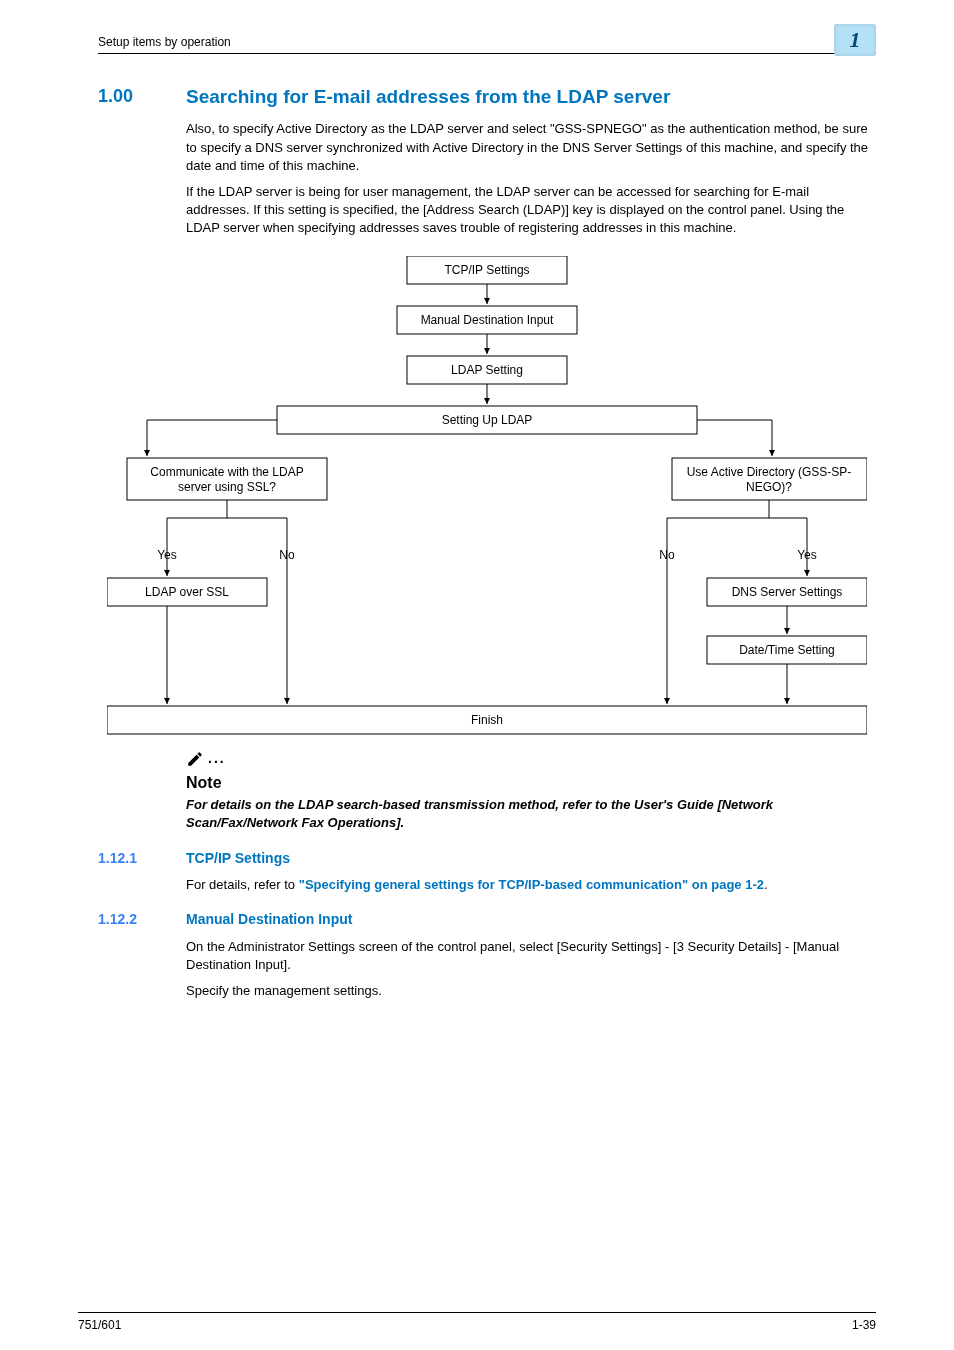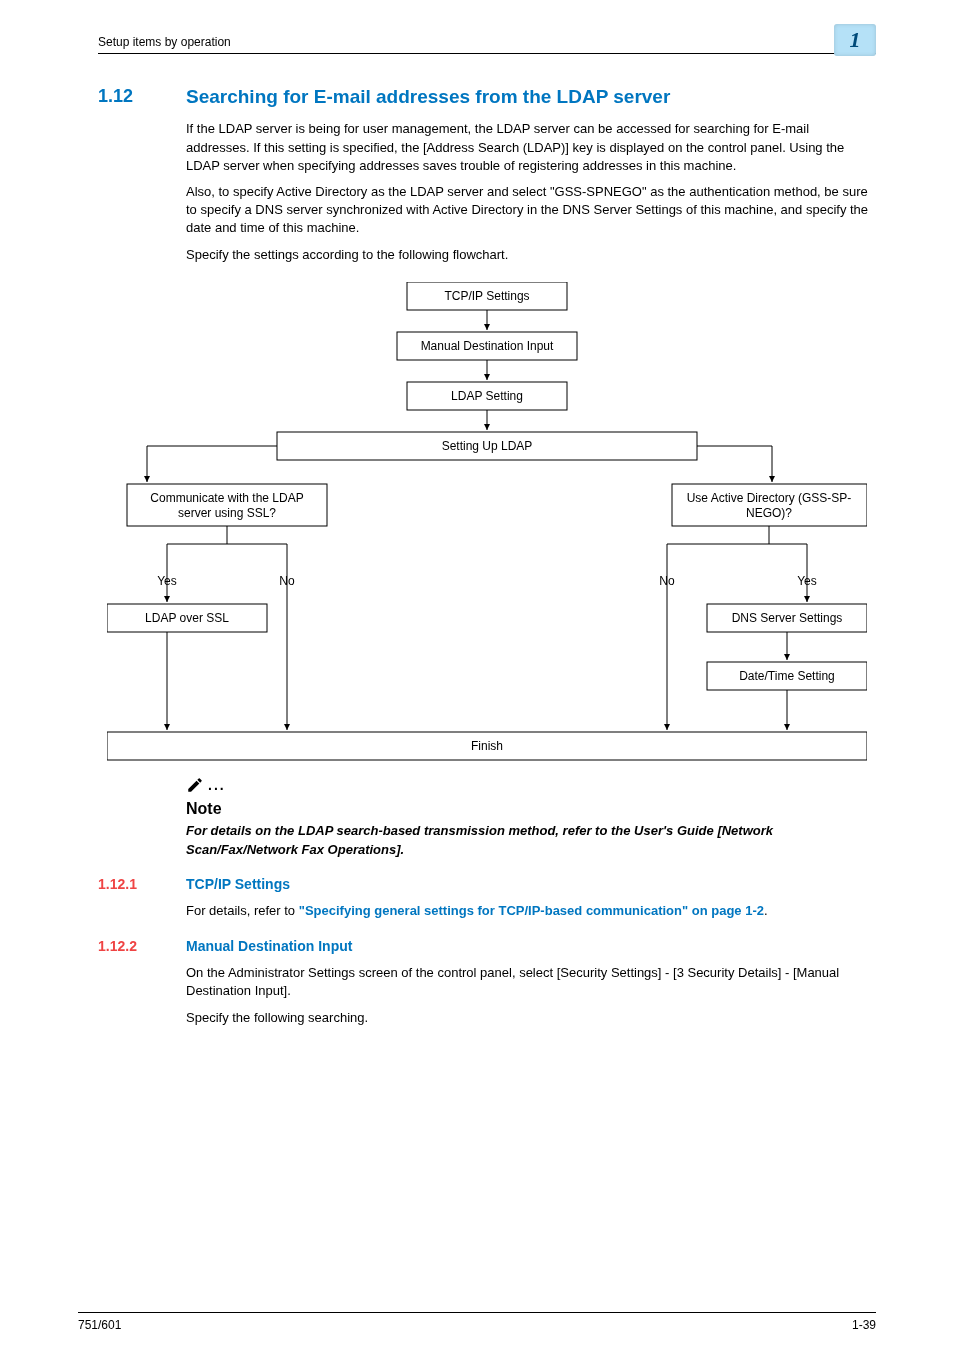--- a/index.html
+++ b/index.html
@@ -64,21 +64,21 @@
     color: #0076c0;
     font-weight: bold;
     font-size: 19px;
   }
   .h2-row {
     display: flex;
     margin-top: 16px;
     margin-bottom: 6px;
   }
   .h2-num {
-    color: #ef4444;
+    color: #3b82f6;
     font-weight: bold;
     font-size: 14px;
     width: 88px;
     flex-shrink: 0;
   }
   .h2-title {
     color: #0076c0;
     font-weight: bold;
     font-size: 14px;
   }
@@ -172,28 +172,27 @@
 <body>
 
 <div class="page">
 
   <div class="header">
     <span class="header-left">Setup items by operation</span>
   </div>
   <div class="chapter-tab">1</div>
 
   <div class="h1-row">
-    <div class="h1-num">1.12</div>
+    <div class="h1-num">1.00</div>
     <div class="h1-title">Searching for E-mail addresses from the LDAP server</div>
   </div>
 
   <div class="body-block">
+    <p class="para">Also, to specify Active Directory as the LDAP server and select "GSS-SPNEGO" as the authentication method, be sure to specify a DNS server synchronized with Active Directory in the DNS Server Settings of this machine, and specify the date and time of this machine.</p>
     <p class="para">If the LDAP server is being for user management, the LDAP server can be accessed for searching for E-mail addresses. If this setting is specified, the [Address Search (LDAP)] key is displayed on the control panel. Using the LDAP server when specifying addresses saves trouble of registering addresses in this machine.</p>
-    <p class="para">Also, to specify Active Directory as the LDAP server and select "GSS-SPNEGO" as the authentication method, be sure to specify a DNS server synchronized with Active Directory in the DNS Server Settings of this machine, and specify the date and time of this machine.</p>
-    <p class="para">Specify the settings according to the following flowchart.</p>
   </div>
 
   <div class="flow-wrap">
     <svg class="flow-svg" width="760" height="480" viewBox="0 0 760 480">
       <defs>
         <marker id="arr" markerWidth="8" markerHeight="8" refX="6" refY="3" orient="auto">
           <path d="M0,0 L6,3 L0,6 Z" class="fc-arrow"></path>
         </marker>
       </defs>
 
@@ -277,21 +276,21 @@
       <span>For details, refer to </span><span class="link">"Specifying general settings for TCP/IP-based communication" on page 1-2</span><span>.</span>
     </p>
   </div>
 
   <div class="h2-row">
     <div class="h2-num">1.12.2</div>
     <div class="h2-title">Manual Destination Input</div>
   </div>
   <div class="body-block">
     <p class="para">On the Administrator Settings screen of the control panel, select [Security Settings] - [3 Security Details] - [Manual Destination Input].</p>
-    <p class="para">Specify the following searching.</p>
+    <p class="para">Specify the management settings.</p>
   </div>
 
   <div class="footer">
     <span>751/601</span>
     <span>1-39</span>
   </div>
 
 </div>
 
 </body></html>

